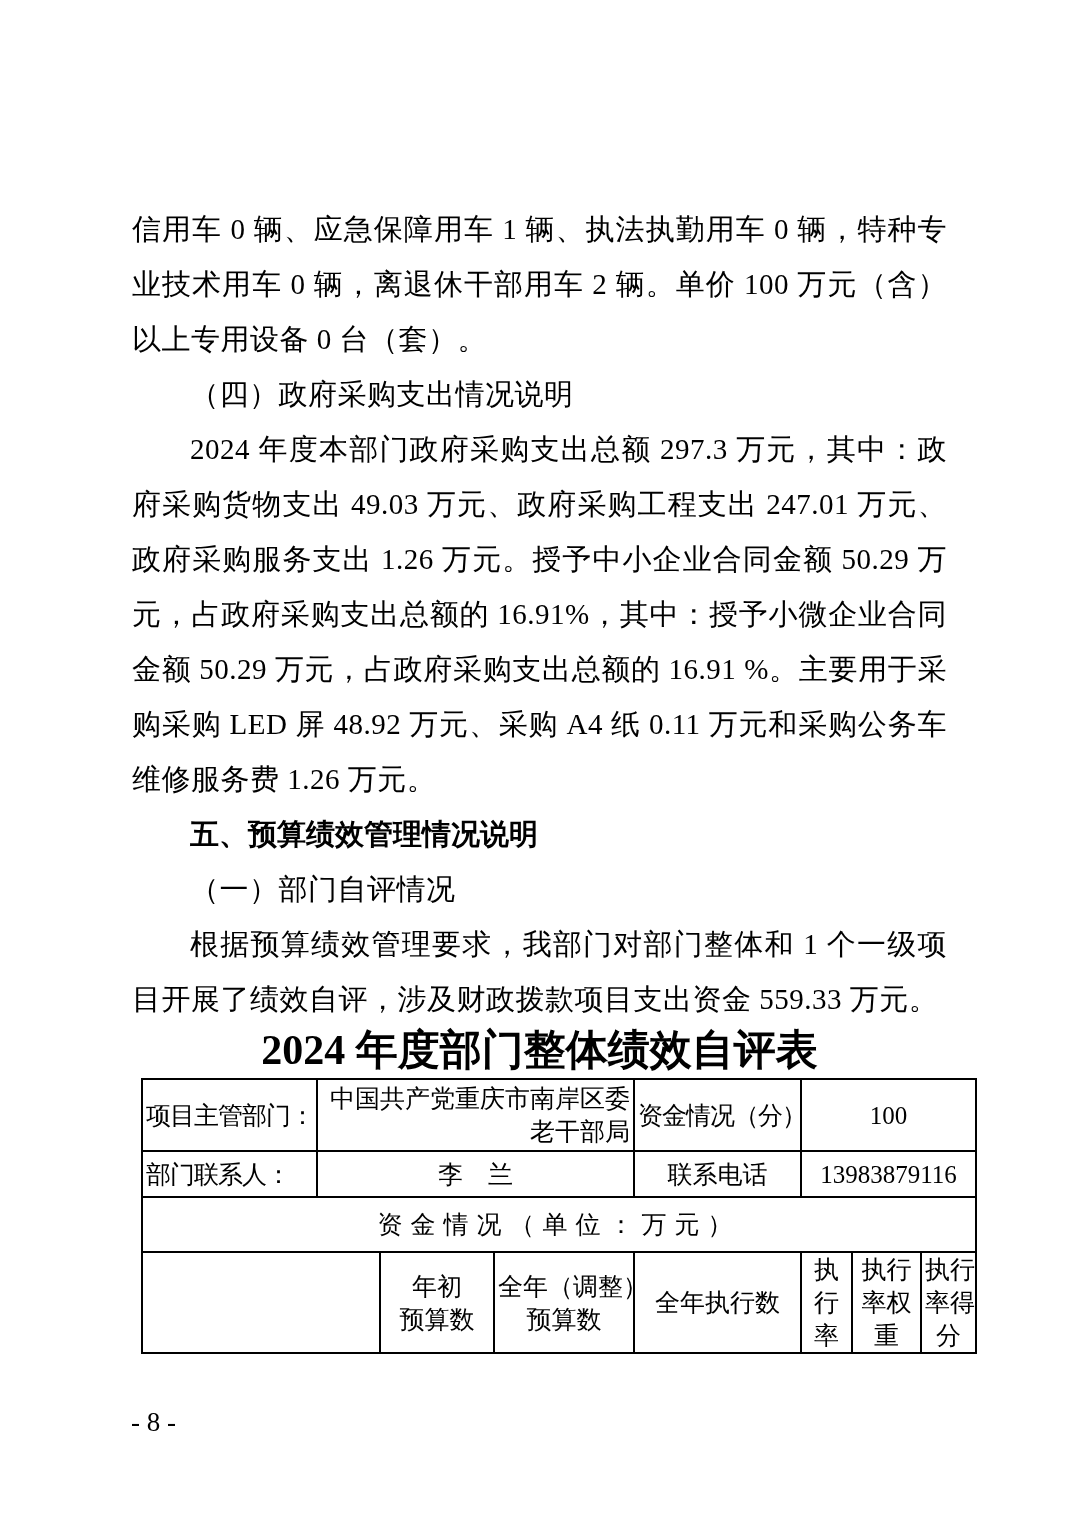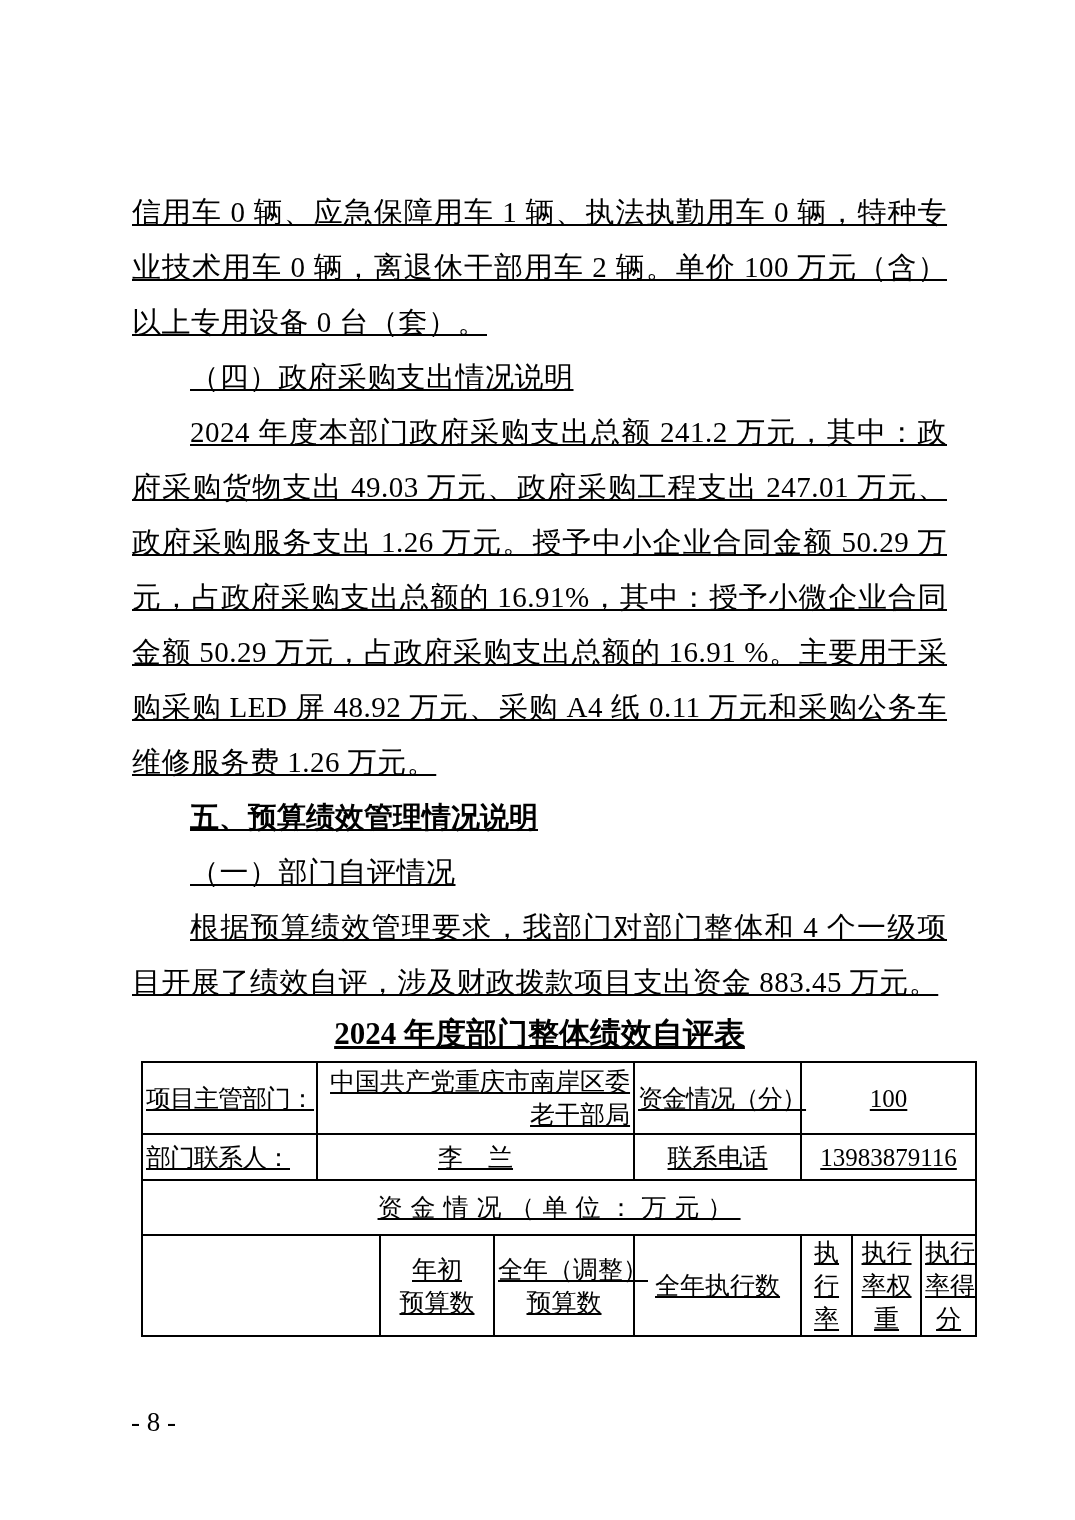--- a/index.html
+++ b/index.html
@@ -8,43 +8,42 @@
     height: 1520px;
     background: #ffffff;
     position: relative;
     color: #000;
     font-family: "Liberation Serif", "DejaVu Serif", serif;
     overflow: hidden;
   }
   .doc {
     position: absolute;
     left: 132px;
-    top: 185px;
+    top: 202px;
     width: 815px;
-    text-decoration: underline;
   }
   .body-p {
     margin: 0;
     font-size: 29px;
     line-height: 55px;
     text-align: justify;
     letter-spacing: 0.5px;
   }
   .indent { text-indent: 2em; }
   .h-black {
     margin: 0;
     font-family: "Liberation Sans", "DejaVu Sans", sans-serif;
     font-weight: 700;
     font-size: 29px;
     line-height: 55px;
     text-indent: 2em;
   }
   .t-title {
     margin: 5px 0 9px 0;
-    font-size: 31px;
+    font-size: 42px;
     line-height: 37px;
     font-weight: 700;
     text-align: center;
   }
   table.self-eval {
     border-collapse: collapse;
     table-layout: fixed;
     width: 834px;
     margin-left: 9px;
   }
@@ -93,27 +92,27 @@
 </style>
 </head>
 <body>
 
 <div class="doc">
 
   <p class="body-p">信用车 0 辆、应急保障用车 1 辆、执法执勤用车 0 辆，特种专业技术用车 0 辆，离退休干部用车 2 辆。单价 100 万元（含）以上专用设备 0 台（套）。</p>
 
   <p class="body-p indent">（四）政府采购支出情况说明</p>
 
-  <p class="body-p indent">2024 年度本部门政府采购支出总额 241.2 万元，其中：政府采购货物支出 49.03 万元、政府采购工程支出 247.01 万元、政府采购服务支出 1.26 万元。授予中小企业合同金额 50.29 万元，占政府采购支出总额的 16.91%，其中：授予小微企业合同金额 50.29 万元，占政府采购支出总额的 16.91 %。主要用于采购采购 LED 屏 48.92 万元、采购 A4 纸 0.11 万元和采购公务车维修服务费 1.26 万元。</p>
+  <p class="body-p indent">2024 年度本部门政府采购支出总额 297.3 万元，其中：政府采购货物支出 49.03 万元、政府采购工程支出 247.01 万元、政府采购服务支出 1.26 万元。授予中小企业合同金额 50.29 万元，占政府采购支出总额的 16.91%，其中：授予小微企业合同金额 50.29 万元，占政府采购支出总额的 16.91 %。主要用于采购采购 LED 屏 48.92 万元、采购 A4 纸 0.11 万元和采购公务车维修服务费 1.26 万元。</p>
 
   <h2 class="h-black">五、预算绩效管理情况说明</h2>
 
   <p class="body-p indent">（一）部门自评情况</p>
 
-  <p class="body-p indent">根据预算绩效管理要求，我部门对部门整体和 4 个一级项目开展了绩效自评，涉及财政拨款项目支出资金 883.45 万元。</p>
+  <p class="body-p indent">根据预算绩效管理要求，我部门对部门整体和 1 个一级项目开展了绩效自评，涉及财政拨款项目支出资金 559.33 万元。</p>
 
   <h3 class="t-title">2024 年度部门整体绩效自评表</h3>
 
   <table class="self-eval">
     <colgroup>
       <col style="width:175px">
       <col style="width:63px">
       <col style="width:114px">
       <col style="width:140px">
       <col style="width:167px">

